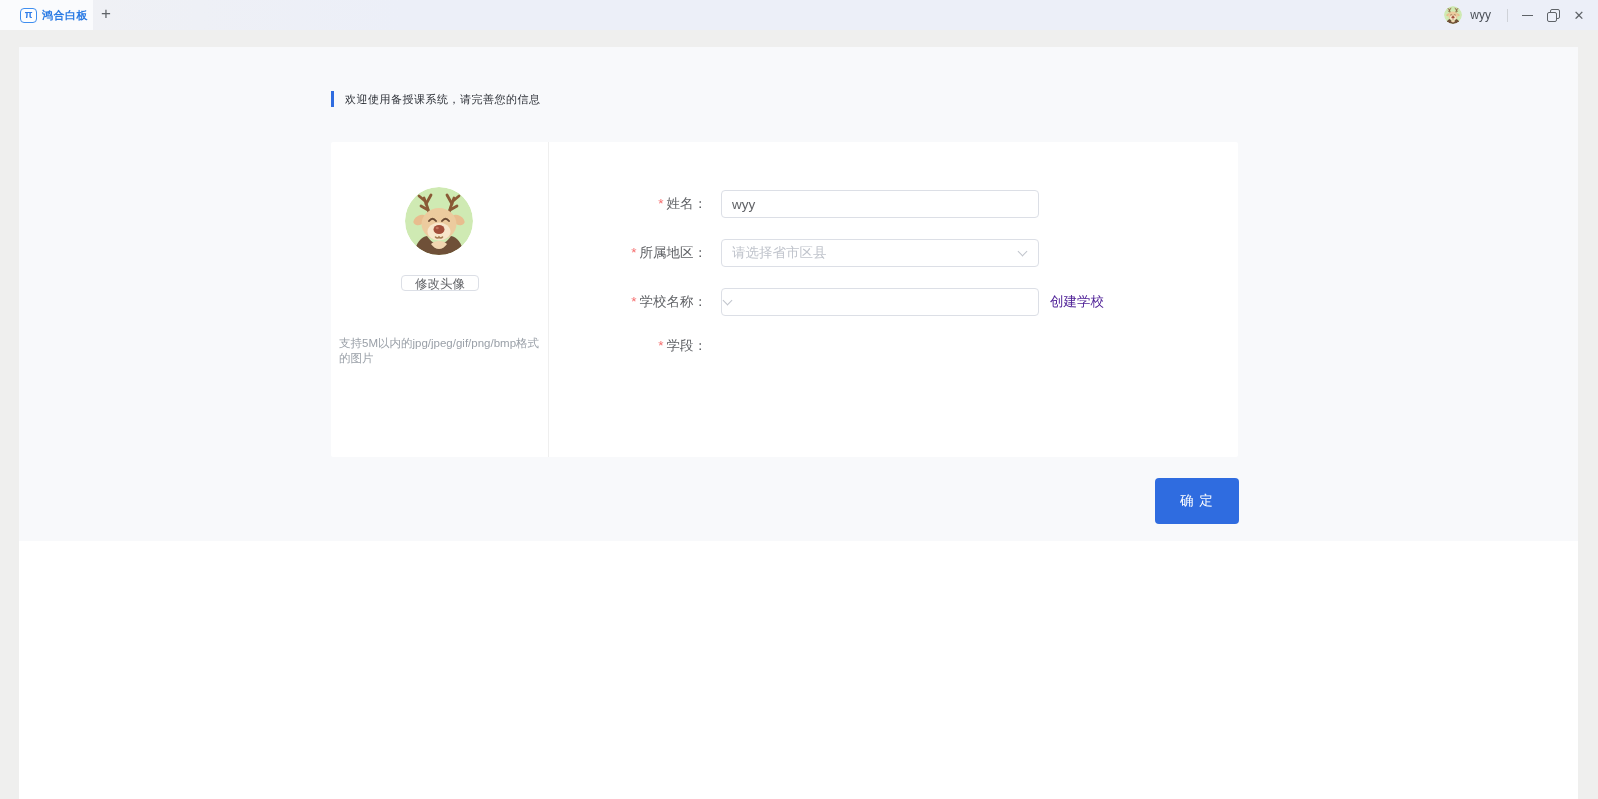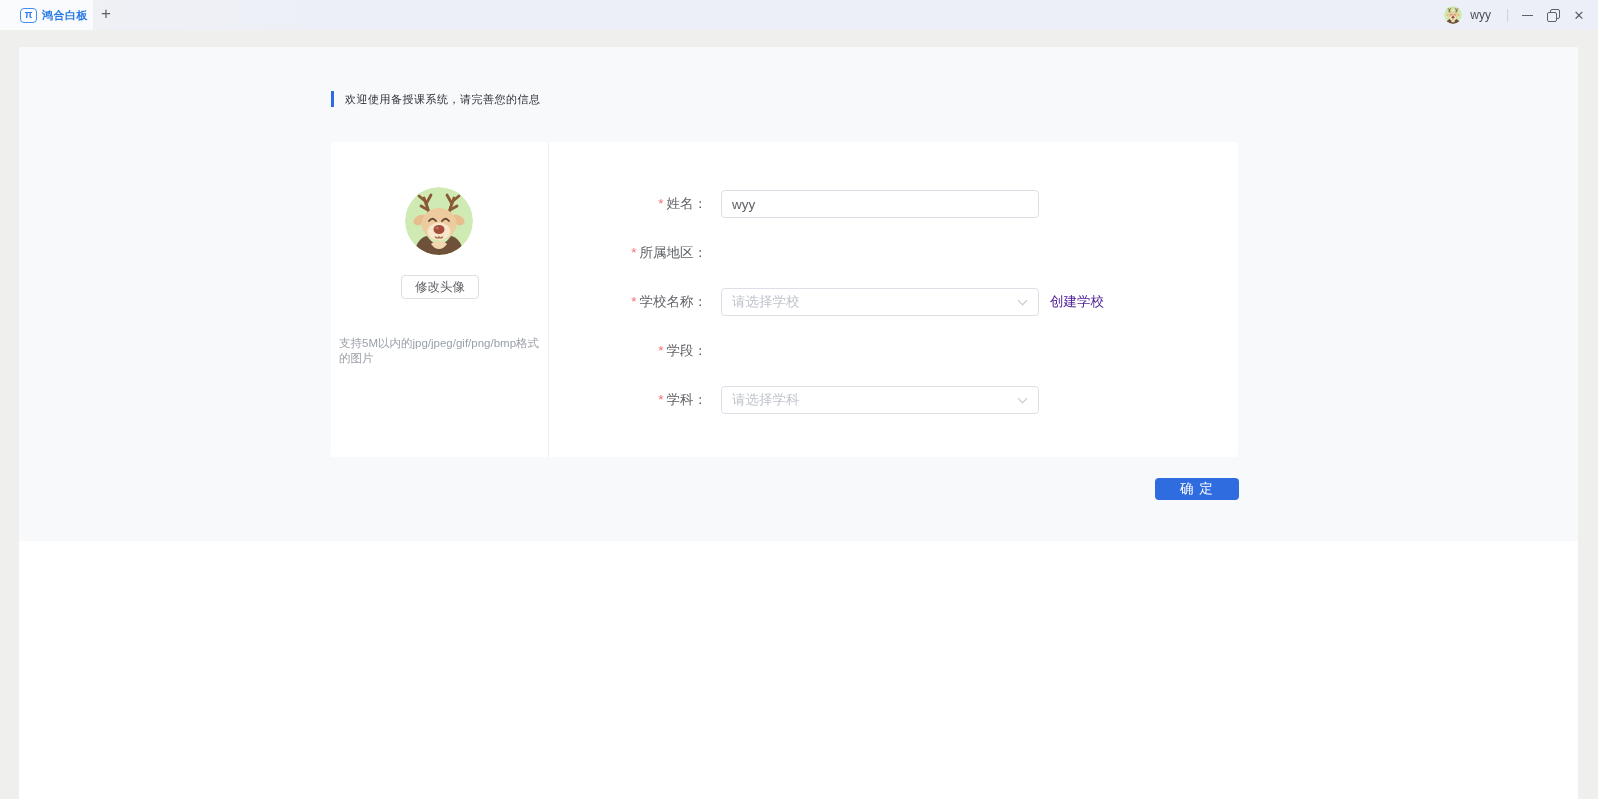--- a/index.html
+++ b/index.html
@@ -41,46 +41,46 @@
   .heading-row { position:absolute; left:312px; top:44px; display:flex; align-items:center; }
   .heading-bar { width:3px; height:16px; background:#2f6ce0; margin-right:11px; }
   .heading-text { font-size:11px; font-weight:500; color:#2b2f36; letter-spacing:.5px; }
 
   
   .card { position:absolute; left:312px; top:95px; width:907px; height:315px;
     background:#ffffff; border-radius:2px; display:flex; }
   .card-left { width:218px; border-right:1px solid #efefef; position:relative; flex:none; }
   .big-avatar { position:absolute; left:74px; top:45px; width:68px; height:68px;
     border-radius:50%; overflow:hidden; }
-  .change-avatar-btn { position:absolute; left:70px; top:133px; width:78px; height:24px;
+  .change-avatar-btn { position:absolute; left:70px; top:133px; width:78px; height:16px;
     background:#fff; border:1px solid #dcdfe6; border-radius:4px; font-size:12.5px;
     color:#606266; cursor:pointer; font-family:inherit; }
   .avatar-hint { position:absolute; left:8px; top:180px; width:202px; text-align:left;
     font-size:11.5px; color:#9aa0a8; line-height:14.5px;margin-top:14px; }
 
   .card-right { flex:1; position:relative; }
   .form-row { position:absolute; left:0; height:28px; display:flex; align-items:center; }
   .row-0 { top:48px;justify-content:space-between; }  .row-1 { top:97px;align-items:center; }  .row-2 { top:146px; }
-  .row-3 { top:195px; } .row-4 { top:244px; }
+  .row-3 { top:195px;flex-direction:column; } .row-4 { top:244px; }
   .field-label { width:158px; text-align:right; font-size:13.5px; color:#606266; flex:none; }
   .req { color:#f56c6c; margin-right:3px; font-size:13.5px; }
   .field-box { width:318px; height:28px; margin-left:14px; border:1px solid #dcdfe6;
     border-radius:4px; background:#fff; position:relative; display:flex; align-items:center; flex:none; }
   .text-input { width:100%; height:100%; border:none; outline:none; background:transparent;
     padding:0 10px; font-size:13.5px; color:#606266; font-family:inherit; border-radius:4px; }
   .select-box { cursor:pointer; }
   .select-placeholder { padding-left:10px; font-size:13.5px; color:#c0c4cc;
     flex:1; white-space:nowrap; overflow:hidden; }
   .chevron { width:12px; height:12px; margin-right:9px; position:relative; flex:none; }
   .chevron::after { content:""; position:absolute; left:2px; top:1px; width:6px; height:6px;
     border-right:1.4px solid #c0c4cc; border-bottom:1.4px solid #c0c4cc; transform:rotate(45deg); }
   .action-link { margin-left:11px; font-size:13.5px; color:#4c1d95; text-decoration:none;
     cursor:pointer; white-space:nowrap; }
 
-  .submit-btn { position:absolute; left:1136px; top:431px; width:84px; height:22px;
+  .submit-btn { position:absolute; left:1136px; top:431px; width:84px; height:46px;
     background:#2f6ce0; color:#ffffff; border:none; border-radius:4px; font-size:13.5px;
     cursor:pointer; font-family:inherit; letter-spacing:1px;text-align:center; }
 
   .svg-defs { position:absolute; width:0; height:0; overflow:hidden; }
 </style>
 </head>
 <body>
 
 <svg class="svg-defs" aria-hidden="true">
   <defs>
@@ -171,41 +171,37 @@
 
         <div class="form-row row-0">
           <span class="field-label"><span class="req">*</span><span>姓名：</span></span>
           <span class="field-box">
             <input class="text-input" type="text" value="wyy" style="">
           </span>
         </div>
 
         <div class="form-row row-1">
           <span class="field-label"><span class="req">*</span><span>所属地区：</span></span>
+          <span class="field-box select-box">
+            <span class="select-placeholder">请选择省市区县</span>
+            <span class="chevron"></span>
+          </span>
         </div>
 
         <div class="form-row row-2">
           <span class="field-label"><span class="req">*</span><span>学校名称：</span></span>
           <span class="field-box select-box">
-            <span class="select-placeholder">请选择学校</span>
             <span class="chevron"></span>
           </span>
           <a class="action-link">创建学校</a>
         </div>
 
         <div class="form-row row-3">
           <span class="field-label"><span class="req">*</span><span>学段：</span></span>
         </div>
 
-        <div class="form-row row-4">
-          <span class="field-label"><span class="req">*</span><span>学科：</span></span>
-          <span class="field-box select-box">
-            <span class="select-placeholder">请选择学科</span>
-            <span class="chevron"></span>
-          </span>
-        </div>
 
       </div>
     </div>
 
     <button class="submit-btn">确 定</button>
   </div>
 </div>
 
 </body></html>

